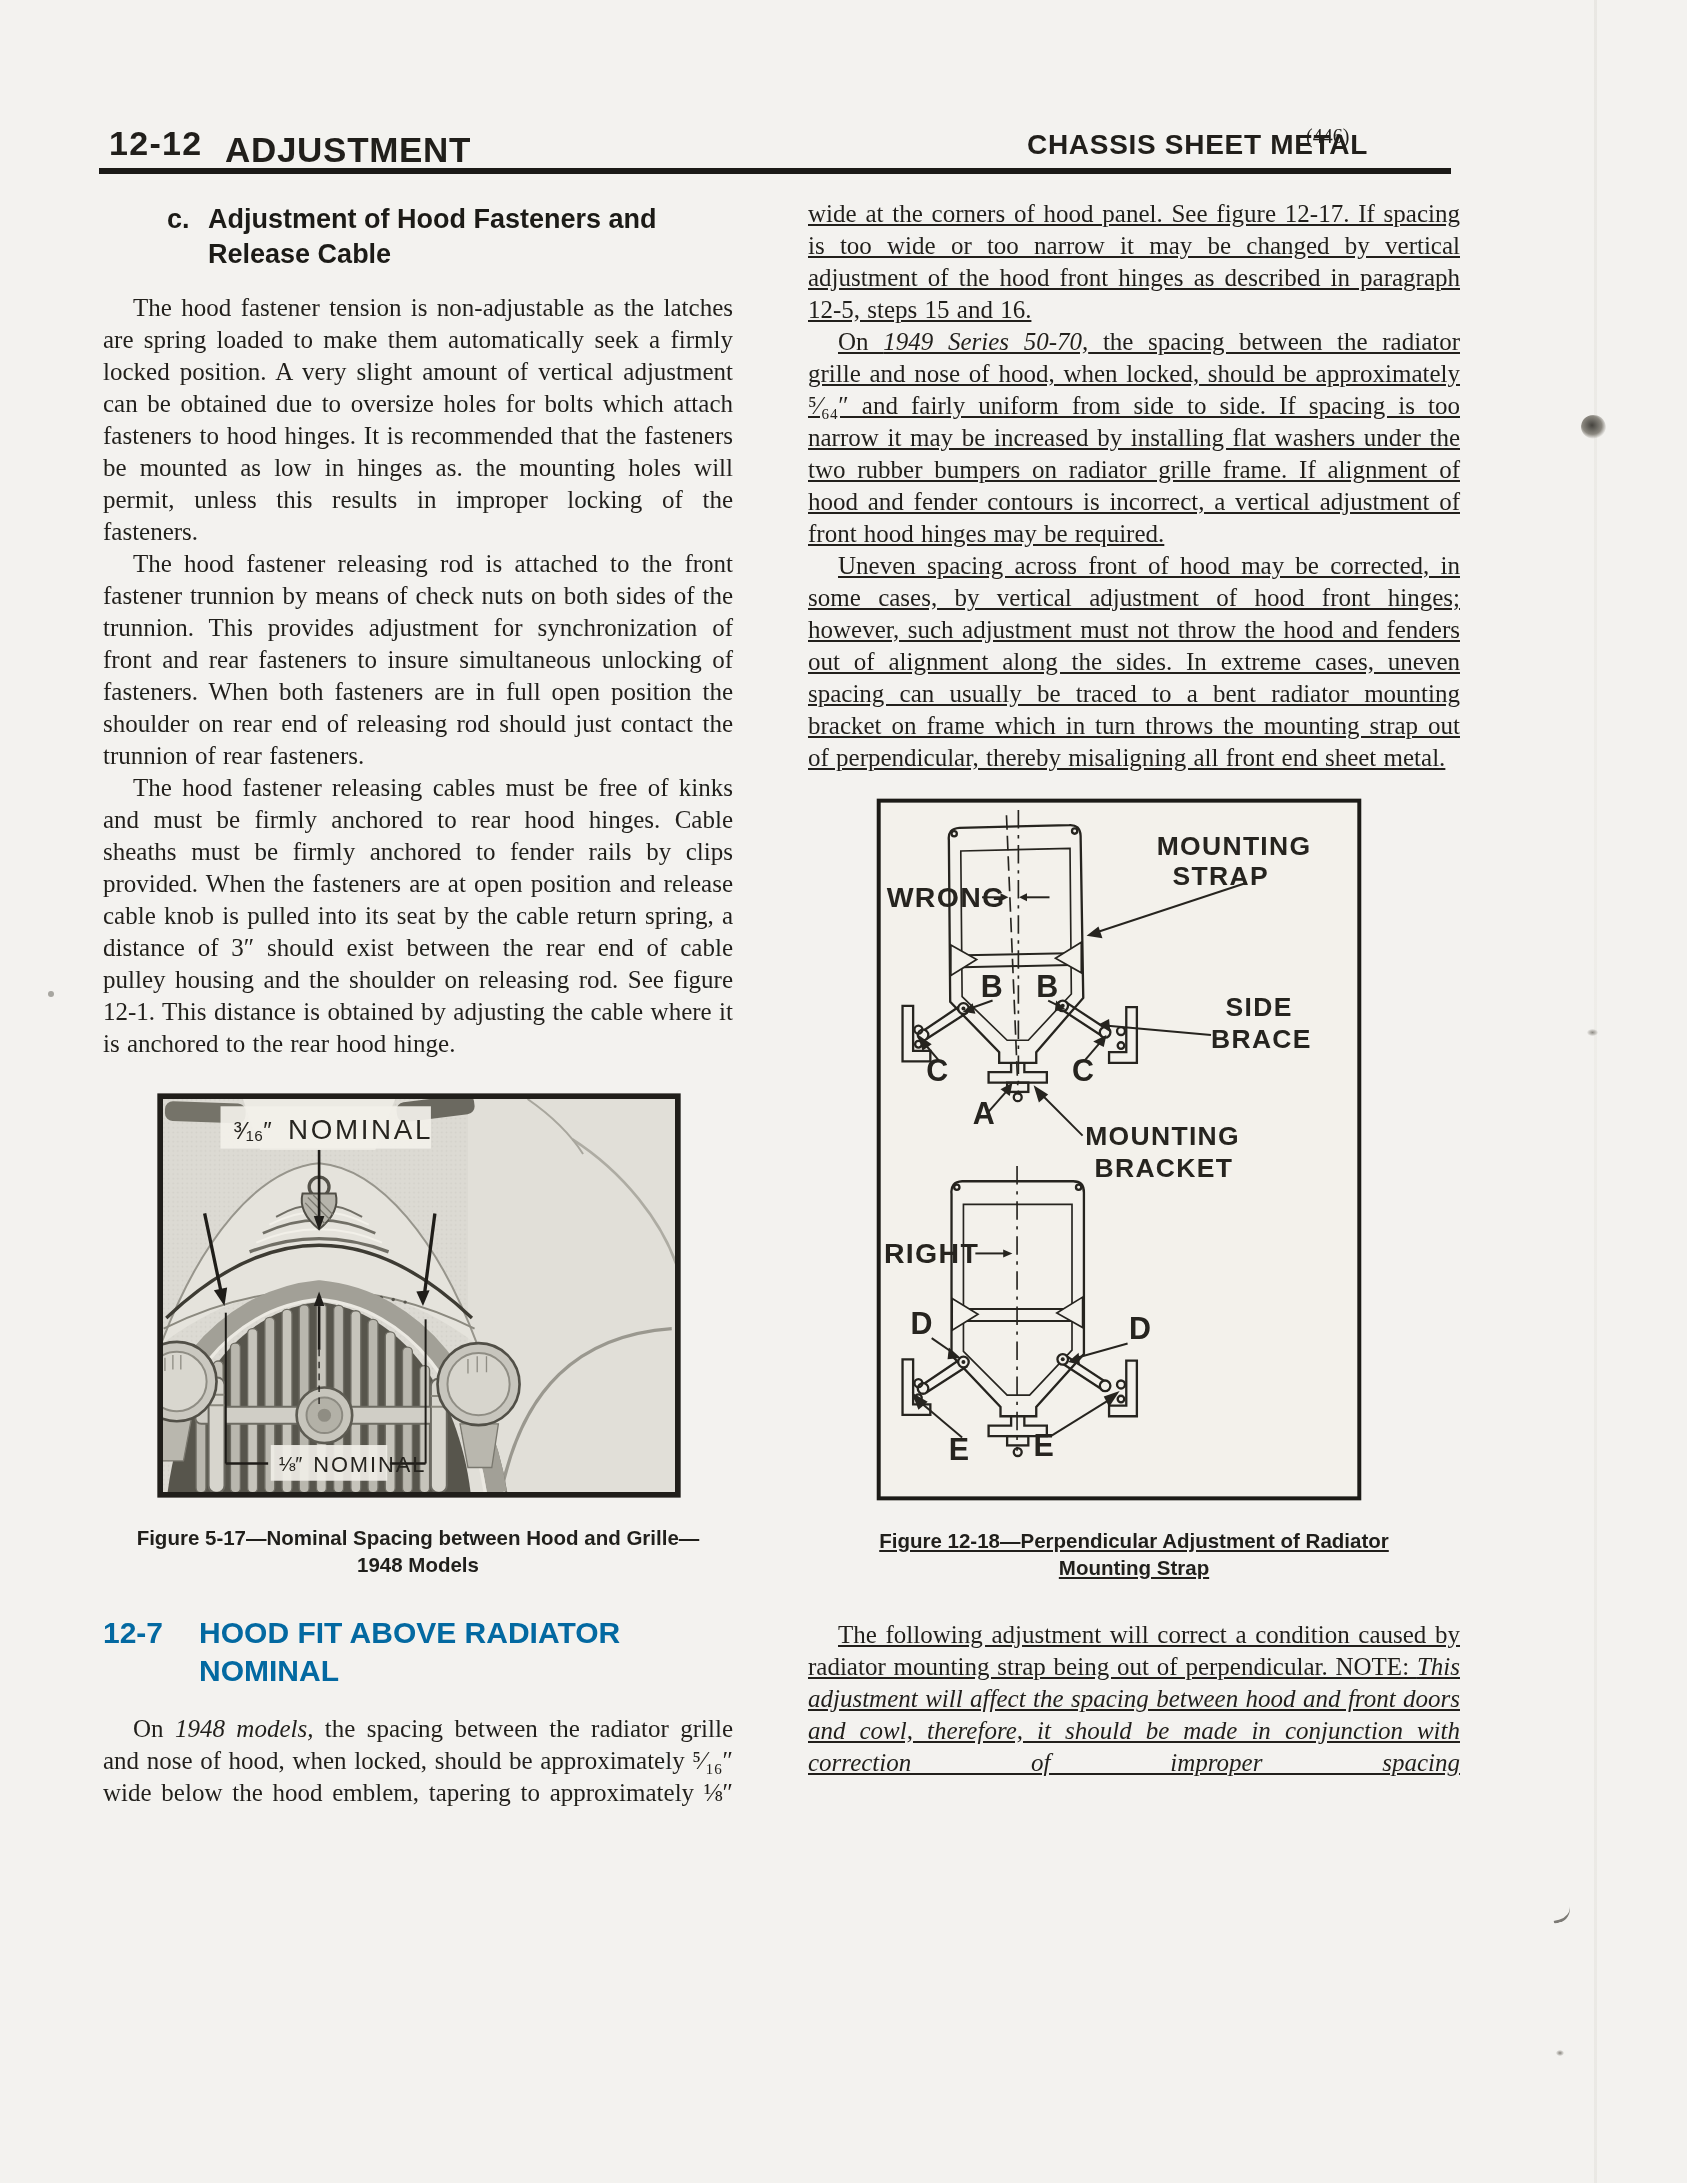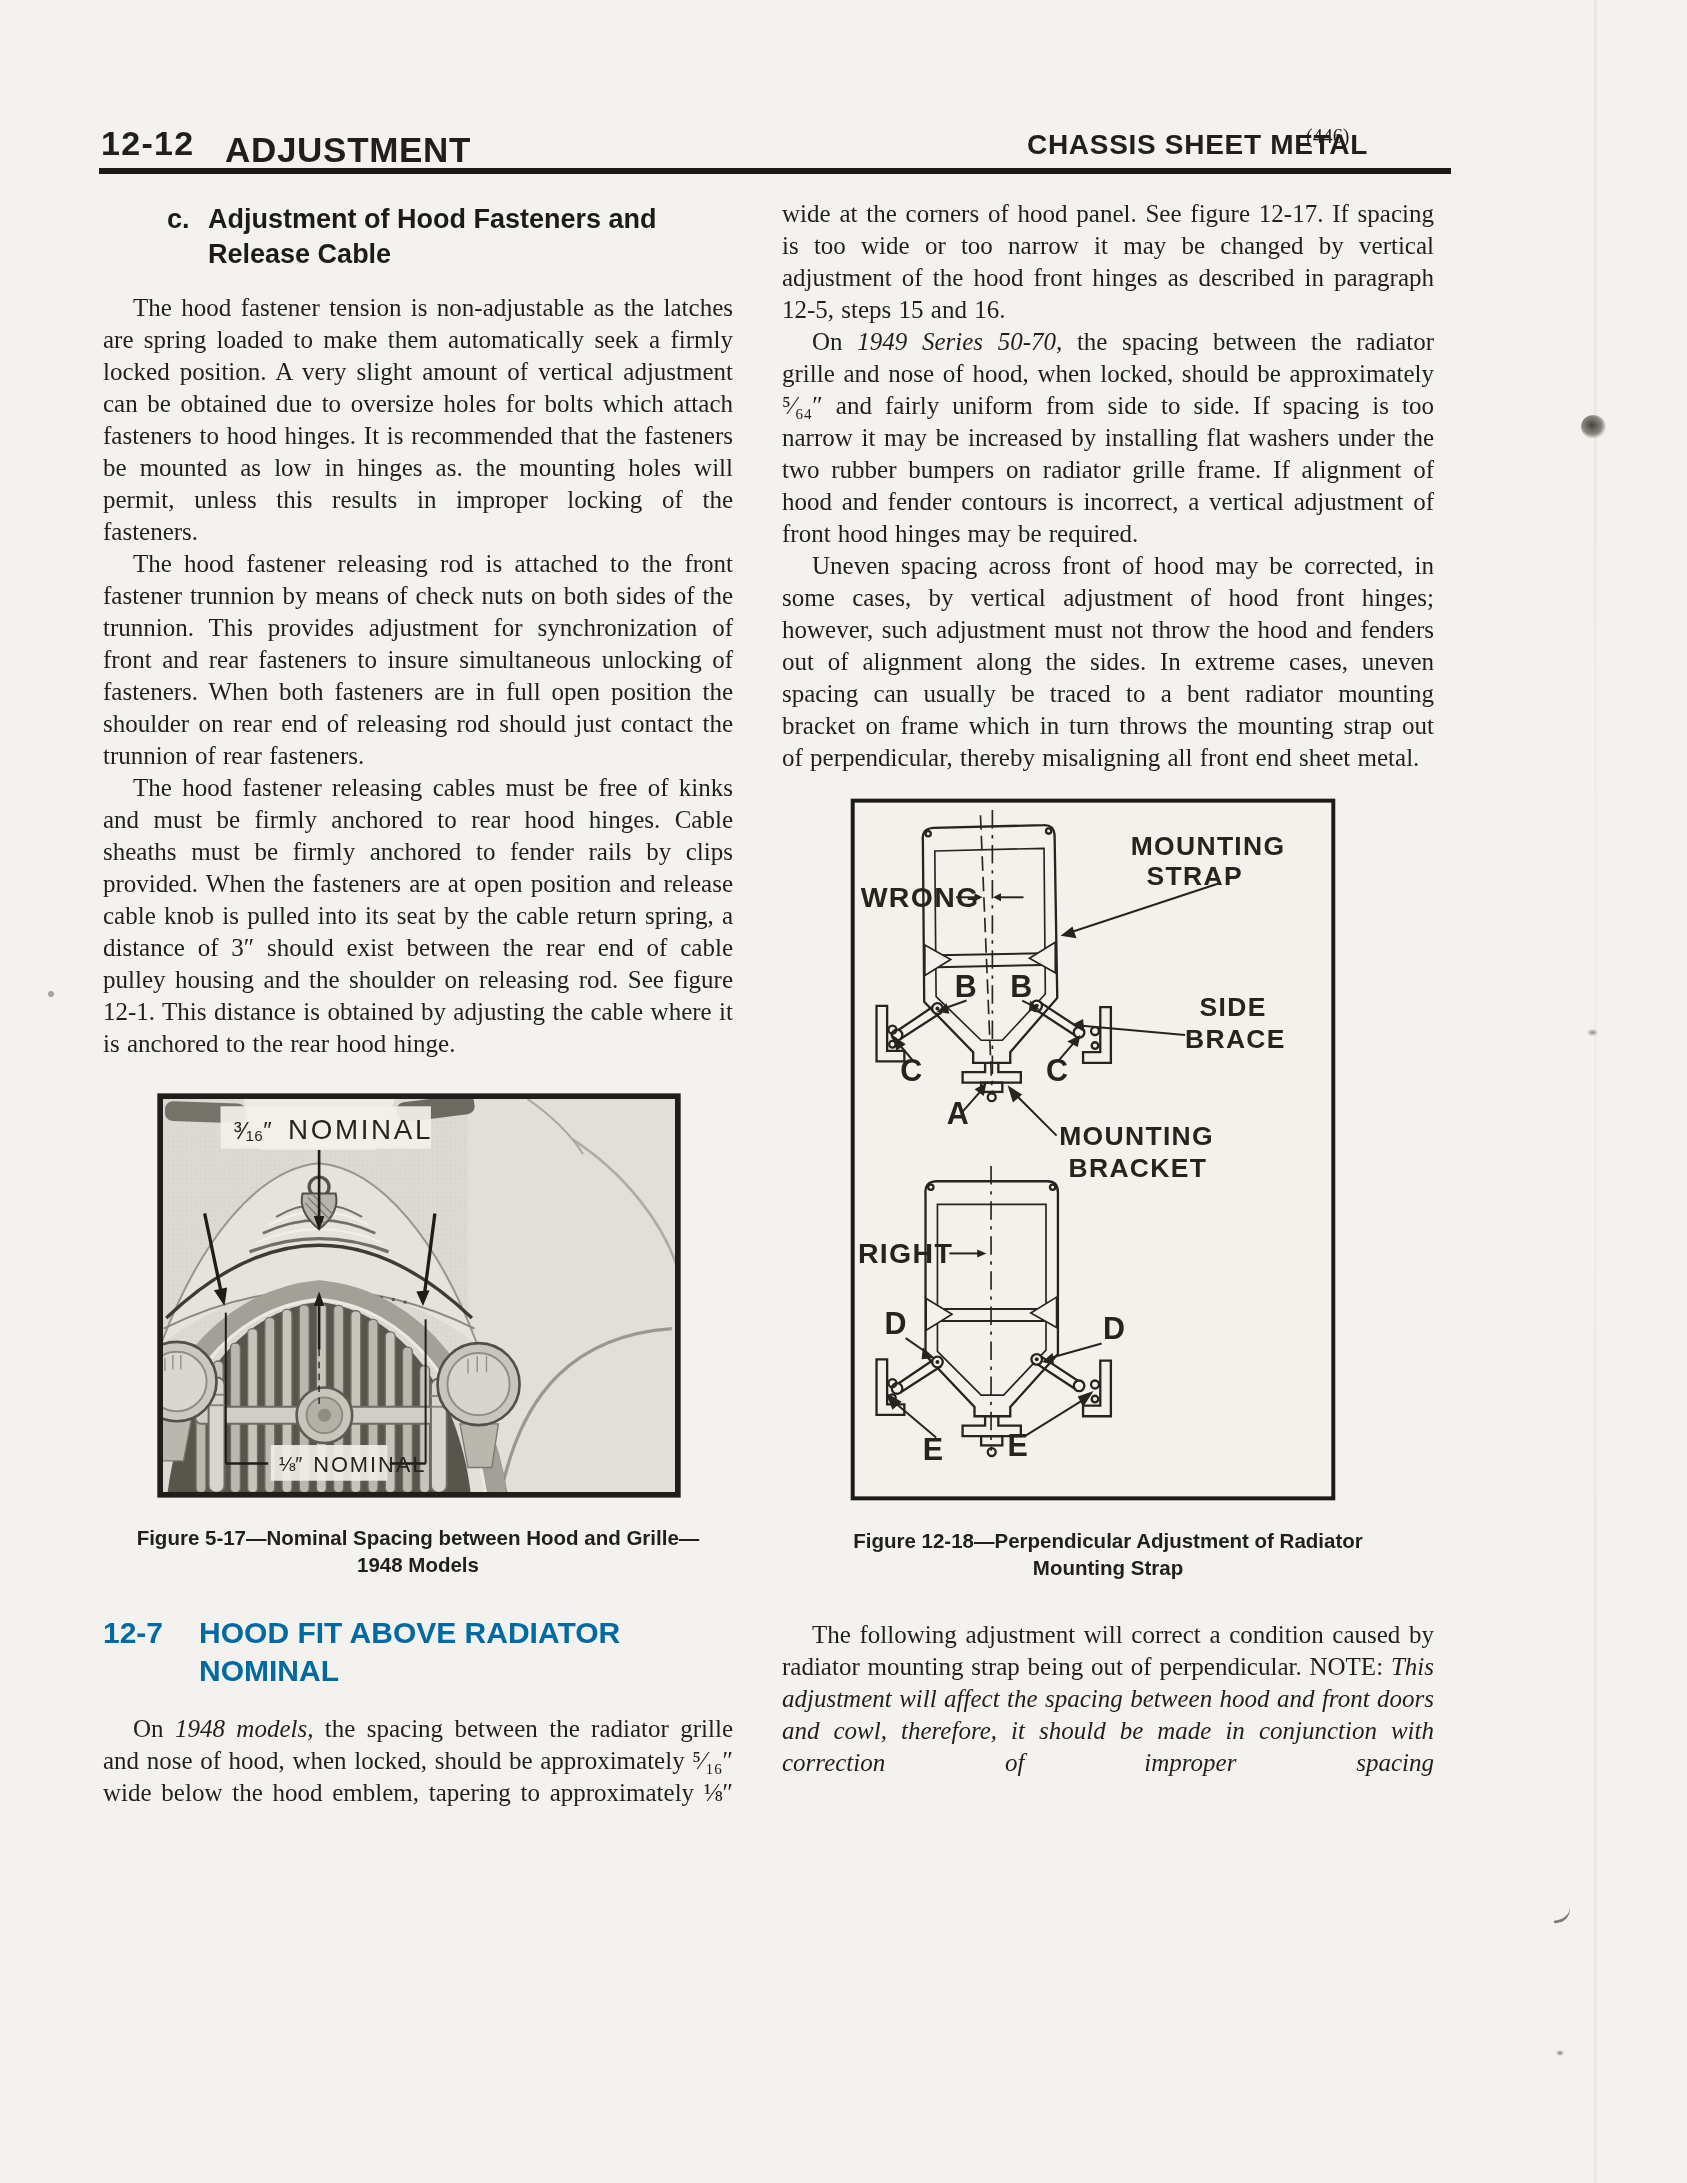--- a/index.html
+++ b/index.html
@@ -8,30 +8,30 @@
     background:linear-gradient(90deg,#f3f2ef 0%,#f3f2ef 91%,#ececе8 93%,#eeedea 94.4%,#fbfbfa 95.2%,#fdfdfc 100%);
     background-color:#f3f2ef;
     font-family:"Liberation Serif", serif; color:#211f1b;
   }
   .paper-edge { position:absolute; left:1594px; top:0; width:3.3px; height:100%;
     background:linear-gradient(180deg,#d9d7d1,#e8e6e0 40%,#dcdad4); opacity:.4; }
 
   
   .hdr { position:absolute; left:101px; top:124px; width:1351px; height:41px;
     font-family:"Liberation Sans", sans-serif; }
-  .hdr-num { position:absolute; left:0; top:0; font-size:34px; font-weight:bold; letter-spacing:1.3px; }
+  .hdr-num { position:absolute; left:8px; top:0; font-size:34px; font-weight:bold; letter-spacing:1.3px; }
   .hdr-sec { position:absolute; left:124px; top:6px; font-size:35px; font-weight:bold; letter-spacing:0.7px; }
   .hdr-chap { position:absolute; left:926px; top:4.6px; font-size:28px; font-weight:bold; letter-spacing:0.7px; }
   .hdr-page { position:absolute; left:1205px; top:1.3px; font-size:20px; font-family:"Liberation Serif",serif; font-weight:normal; }
   .rule { position:absolute; left:99px; top:168px; width:1352px; height:6px; background:#1b1a17; }
 
   
   .col { position:absolute; top:198px; }
   .colL { left:103px; width:630px; }
-  .colR { left:782px; width:652px; }
+  .colR { left:808px; width:652px;text-decoration:underline; }
 
   .body-p { font-size:25px; line-height:32px; text-align:justify; margin:0; word-spacing:1px; }
   .body-p.ind { text-indent:30px; }
   .body-p.cont { text-align-last:justify; }
   .it { font-style:italic; }
 
   .subhead { margin:4px 0 20px 64px; display:flex; gap:18.5px;
     font-family:"Liberation Sans",sans-serif; font-weight:bold; font-size:27px; line-height:35px; color:#1c1b17;}
   .sec-head { margin:36px 0 22.5px 0; display:flex; gap:36px;
     font-family:"Liberation Sans",sans-serif; font-weight:bold; font-size:30px; line-height:38px; color:#0369a1;}

